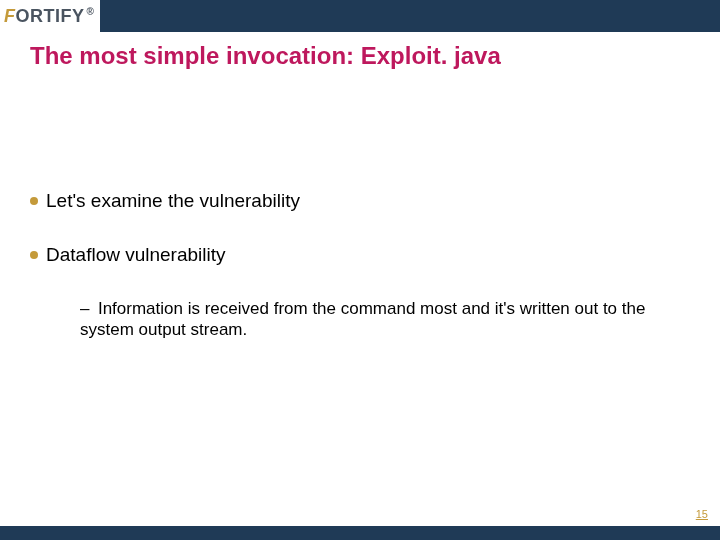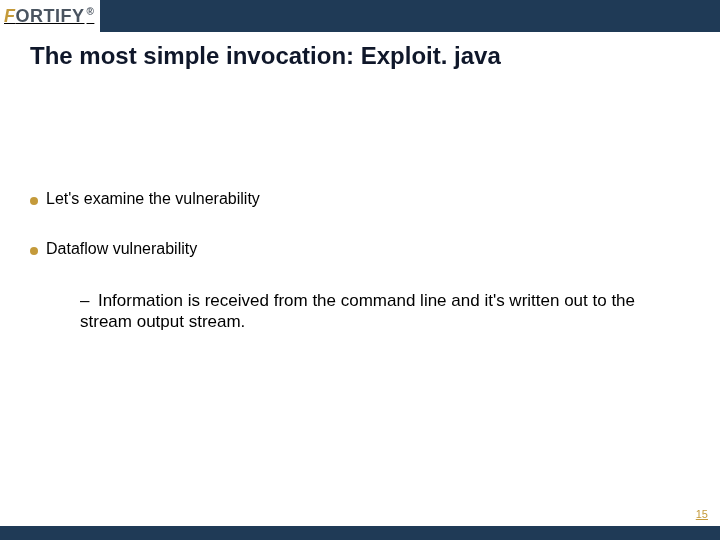--- a/index.html
+++ b/index.html
@@ -17,21 +17,20 @@
     background: #1f3a56;
     display: flex;
     align-items: center;
   }
   .logo-box {
     height: 32px;
     background: #ffffff;
     display: inline-flex;
     align-items: center;
     padding: 0 6px 0 4px;
-    text-decoration: underline;
   }
   .logo-text {
     font-family: "Arial Black", Arial, sans-serif;
     font-weight: 900;
     font-size: 18px;
     color: #4a5460;
     letter-spacing: 0.5px;
   }
   .logo-f {
     color: #c49a3a;
@@ -40,42 +39,42 @@
   .logo-trademark {
     font-size: 10px;
     vertical-align: top;
     color: #4a5460;
     margin-left: 2px;
   }
   .slide-title {
     font-family: Arial, sans-serif;
     font-weight: bold;
     font-size: 24px;
-    color: #0f172a;
+    color: #be185d;
     margin: 10px 0 0 30px;
   }
   .content {
     margin: 120px 0 0 30px;
   }
   .bullet-item {
     display: flex;
     align-items: flex-start;
     margin-bottom: 32px;
   }
   .bullet-dot {
     width: 8px;
     height: 8px;
     background: #c49a3a;
     border-radius: 50%;
     margin-top: 7px;
     margin-right: 8px;
     flex-shrink: 0;
   }
   .bullet-text {
-    font-size: 16px;
+    font-size: 19px;
     color: #000;
     font-family: Verdana, Arial, sans-serif;
   }
   .sub-item {
     margin: 8px 0 0 50px;
     max-width: 600px;
   }
   .sub-dash {
     display: inline;
     font-size: 17px;
@@ -123,18 +122,18 @@
     <span class="bullet-dot"></span>
     <span class="bullet-text">Let's examine the vulnerability</span>
   </div>
 
   <div class="bullet-item" style="">
     <span class="bullet-dot"></span>
     <span class="bullet-text">Dataflow vulnerability</span>
   </div>
   <div class="sub-item">
     <span class="sub-dash">–</span>
-    <span class="sub-text">Information is received from the command line and it's written out to the stream output stream.</span>
+    <span class="sub-text">Information is received from the command most and it's written out to the system output stream.</span>
   </div>
 </div>
 
 <div class="page-number">15</div>
 <div class="footer-bar"></div>
 
 </body></html>

